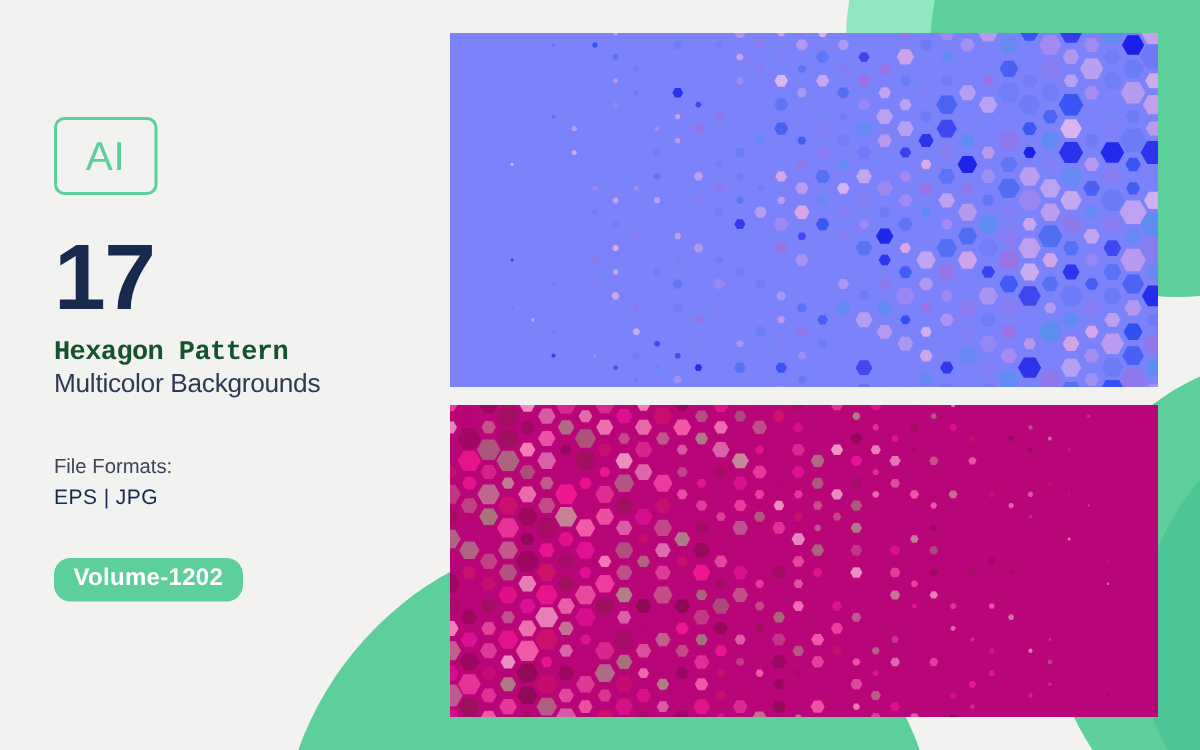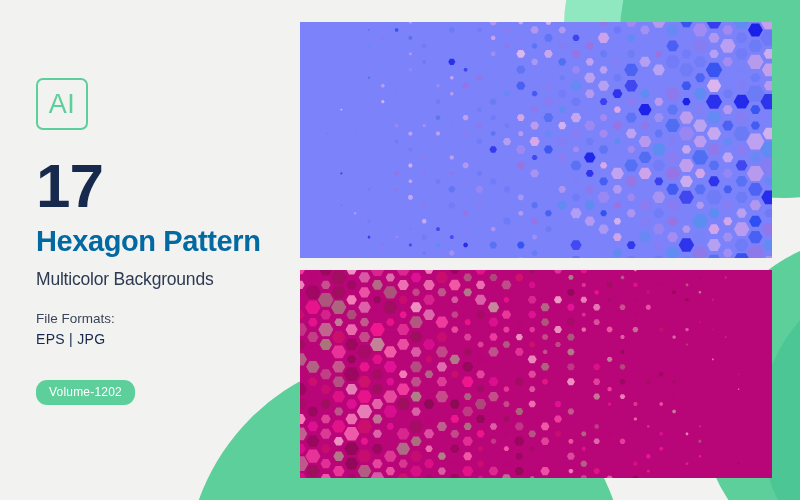--- a/index.html
+++ b/index.html
@@ -55,21 +55,21 @@
   }
 
   
   #info-panel {
     position: absolute;
     left: 36px; top: 78px;
     width: 250px;
     z-index: 5;
   }
   #ai-badge {
-    width: 52px; height: 52px;
+    width: 69px; height: 52px;
     border: 2px solid #5ccf9b;
     border-radius: 7px;
     display: flex;
     align-items: center;
     justify-content: center;
     box-sizing: border-box;
   }
   #ai-badge-label {
     color: #5ccf9b;
     font-size: 27px;
@@ -80,58 +80,59 @@
   #count-number {
     margin-top: 28px;
     color: #17294d;
     font-size: 62px;
     font-weight: 700;
     line-height: 0.9;
     letter-spacing: -1px;
   }
   #title-main {
     margin-top: 12px;
-    color: #0369a1;
-    font-size: 29px;
+    color: #14532d;
+    font-size: 18px;
     font-weight: 700;
     line-height: 1.08;
     letter-spacing: -0.4px;
+    font-family: Liberation Mono, monospace;
   }
   #title-sub {
-    margin-top: 12px;
+    margin-top: 0;
     color: #2d3a52;
     font-size: 17.5px;
     font-weight: 400;
     line-height: 1.2;
     letter-spacing: -0.2px;
   }
   #formats-block {
-    margin-top: 20px;
+    margin-top: 36px;
   }
   #formats-label {
     color: #3b4557;
     font-size: 13.5px;
     font-weight: 400;
     line-height: 1.35;
   }
   #formats-value {
     color: #17294d;
     font-size: 14px;
     font-weight: 400;
     line-height: 1.35;
     margin-top: 2px;
     letter-spacing: 0.3px;
   }
   #volume-badge {
     display: inline-block;
     margin-top: 31px;
     background: #5ccf9b;
     color: #ffffff;
-    font-size: 12px;
-    font-weight: 400;
+    font-size: 16px;
+    font-weight: 700;
     letter-spacing: 0.2px;
     padding: 5px 13px 6px 13px;
     border-radius: 11px;
   }
 
   
   .panel {
     position: absolute;
     overflow: hidden;
     z-index: 4;

